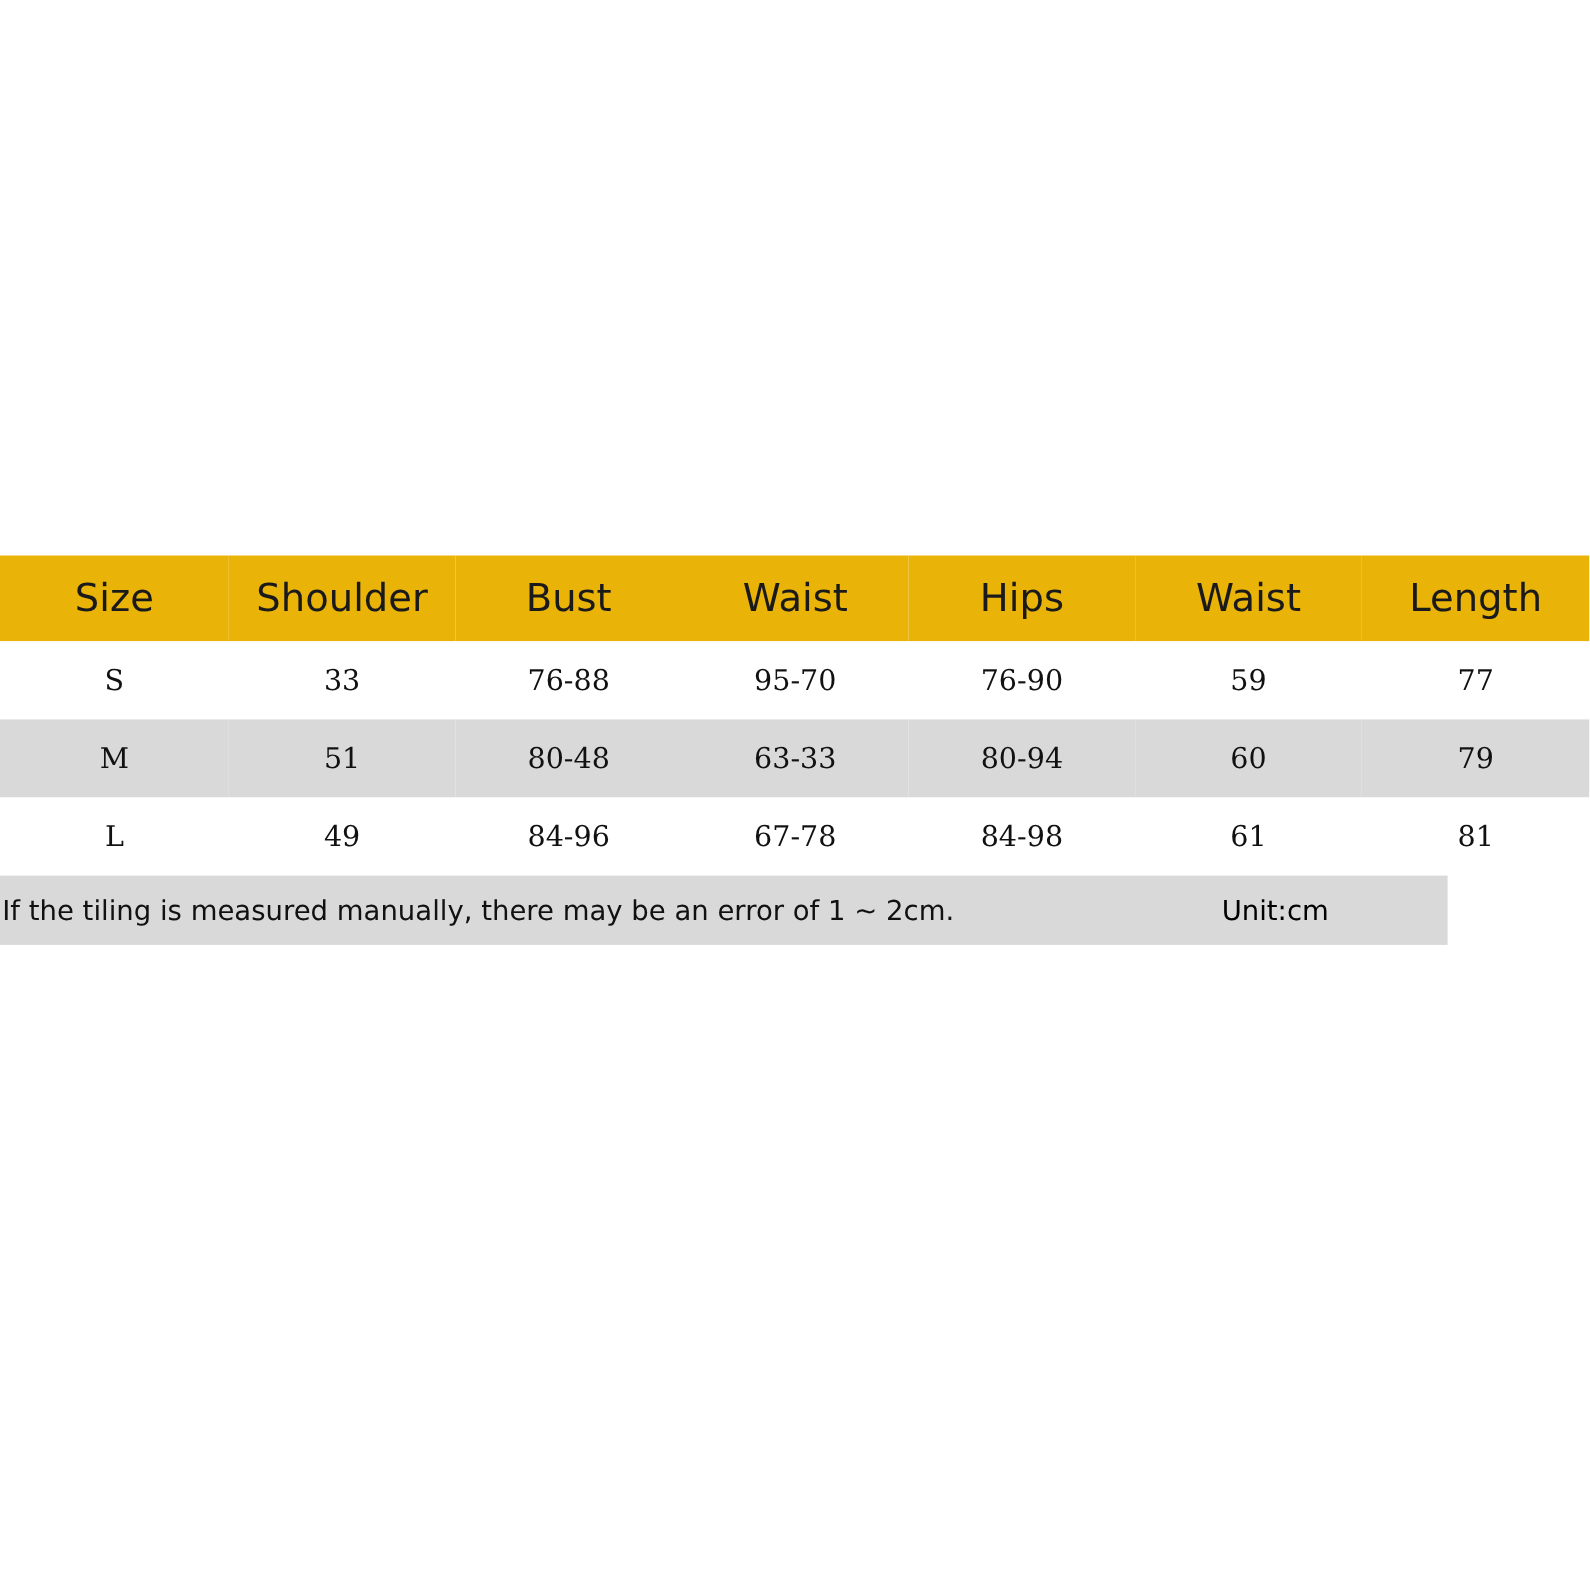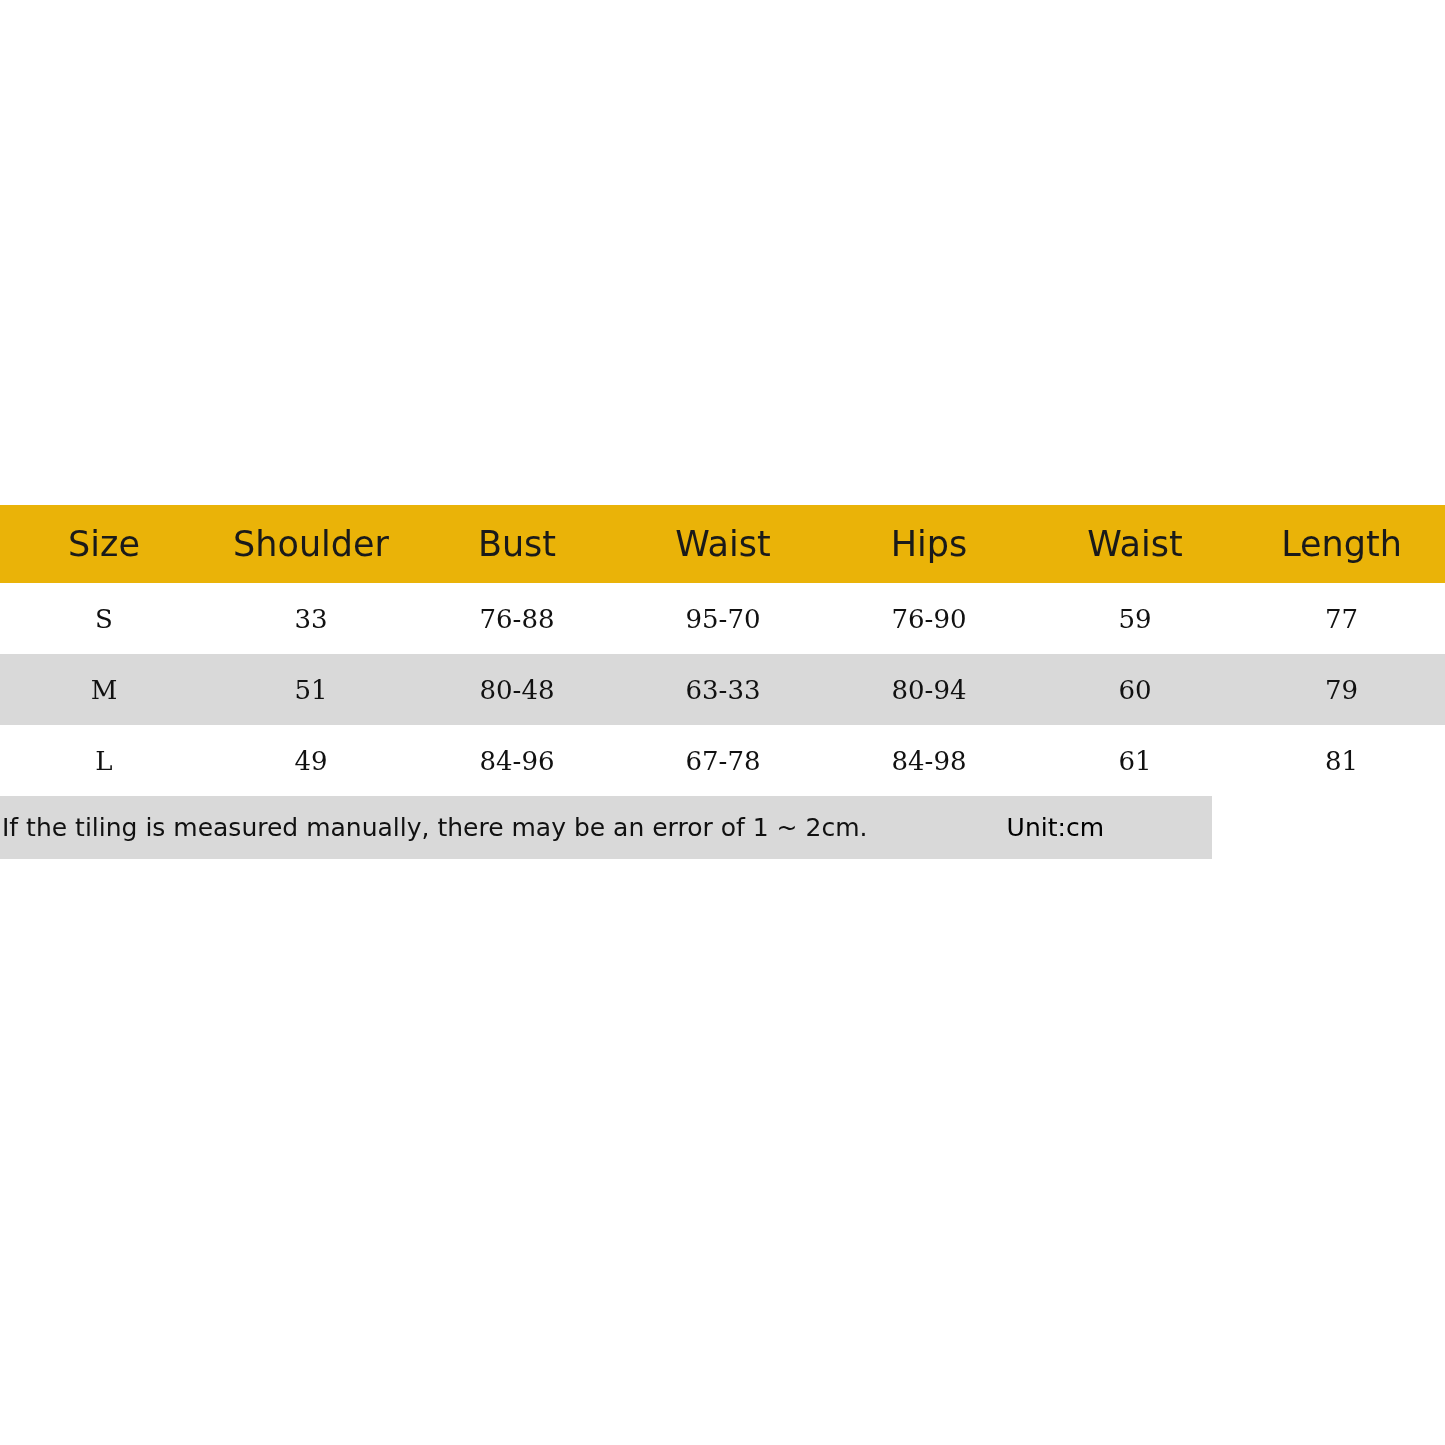--- a/index.html
+++ b/index.html
@@ -62,21 +62,21 @@
   }
   table.size-table tbody tr.row-odd td {
     background: #ffffff;
   }
   table.size-table tbody tr.row-even td {
     background: #d9d9d9;
   }
   .footer-row {
     background: #d9d9d9;
     height: 63px;
-    width: 1212px;
+    width: 1316px;
     display: flex;
     align-items: center;
     justify-content: space-between;
     box-sizing: border-box;
     padding: 0 16px 0 2px;
   }
   .footer-note {
     font-size: 25px;
     color: #111111;
     font-family: "DejaVu Sans", sans-serif;

